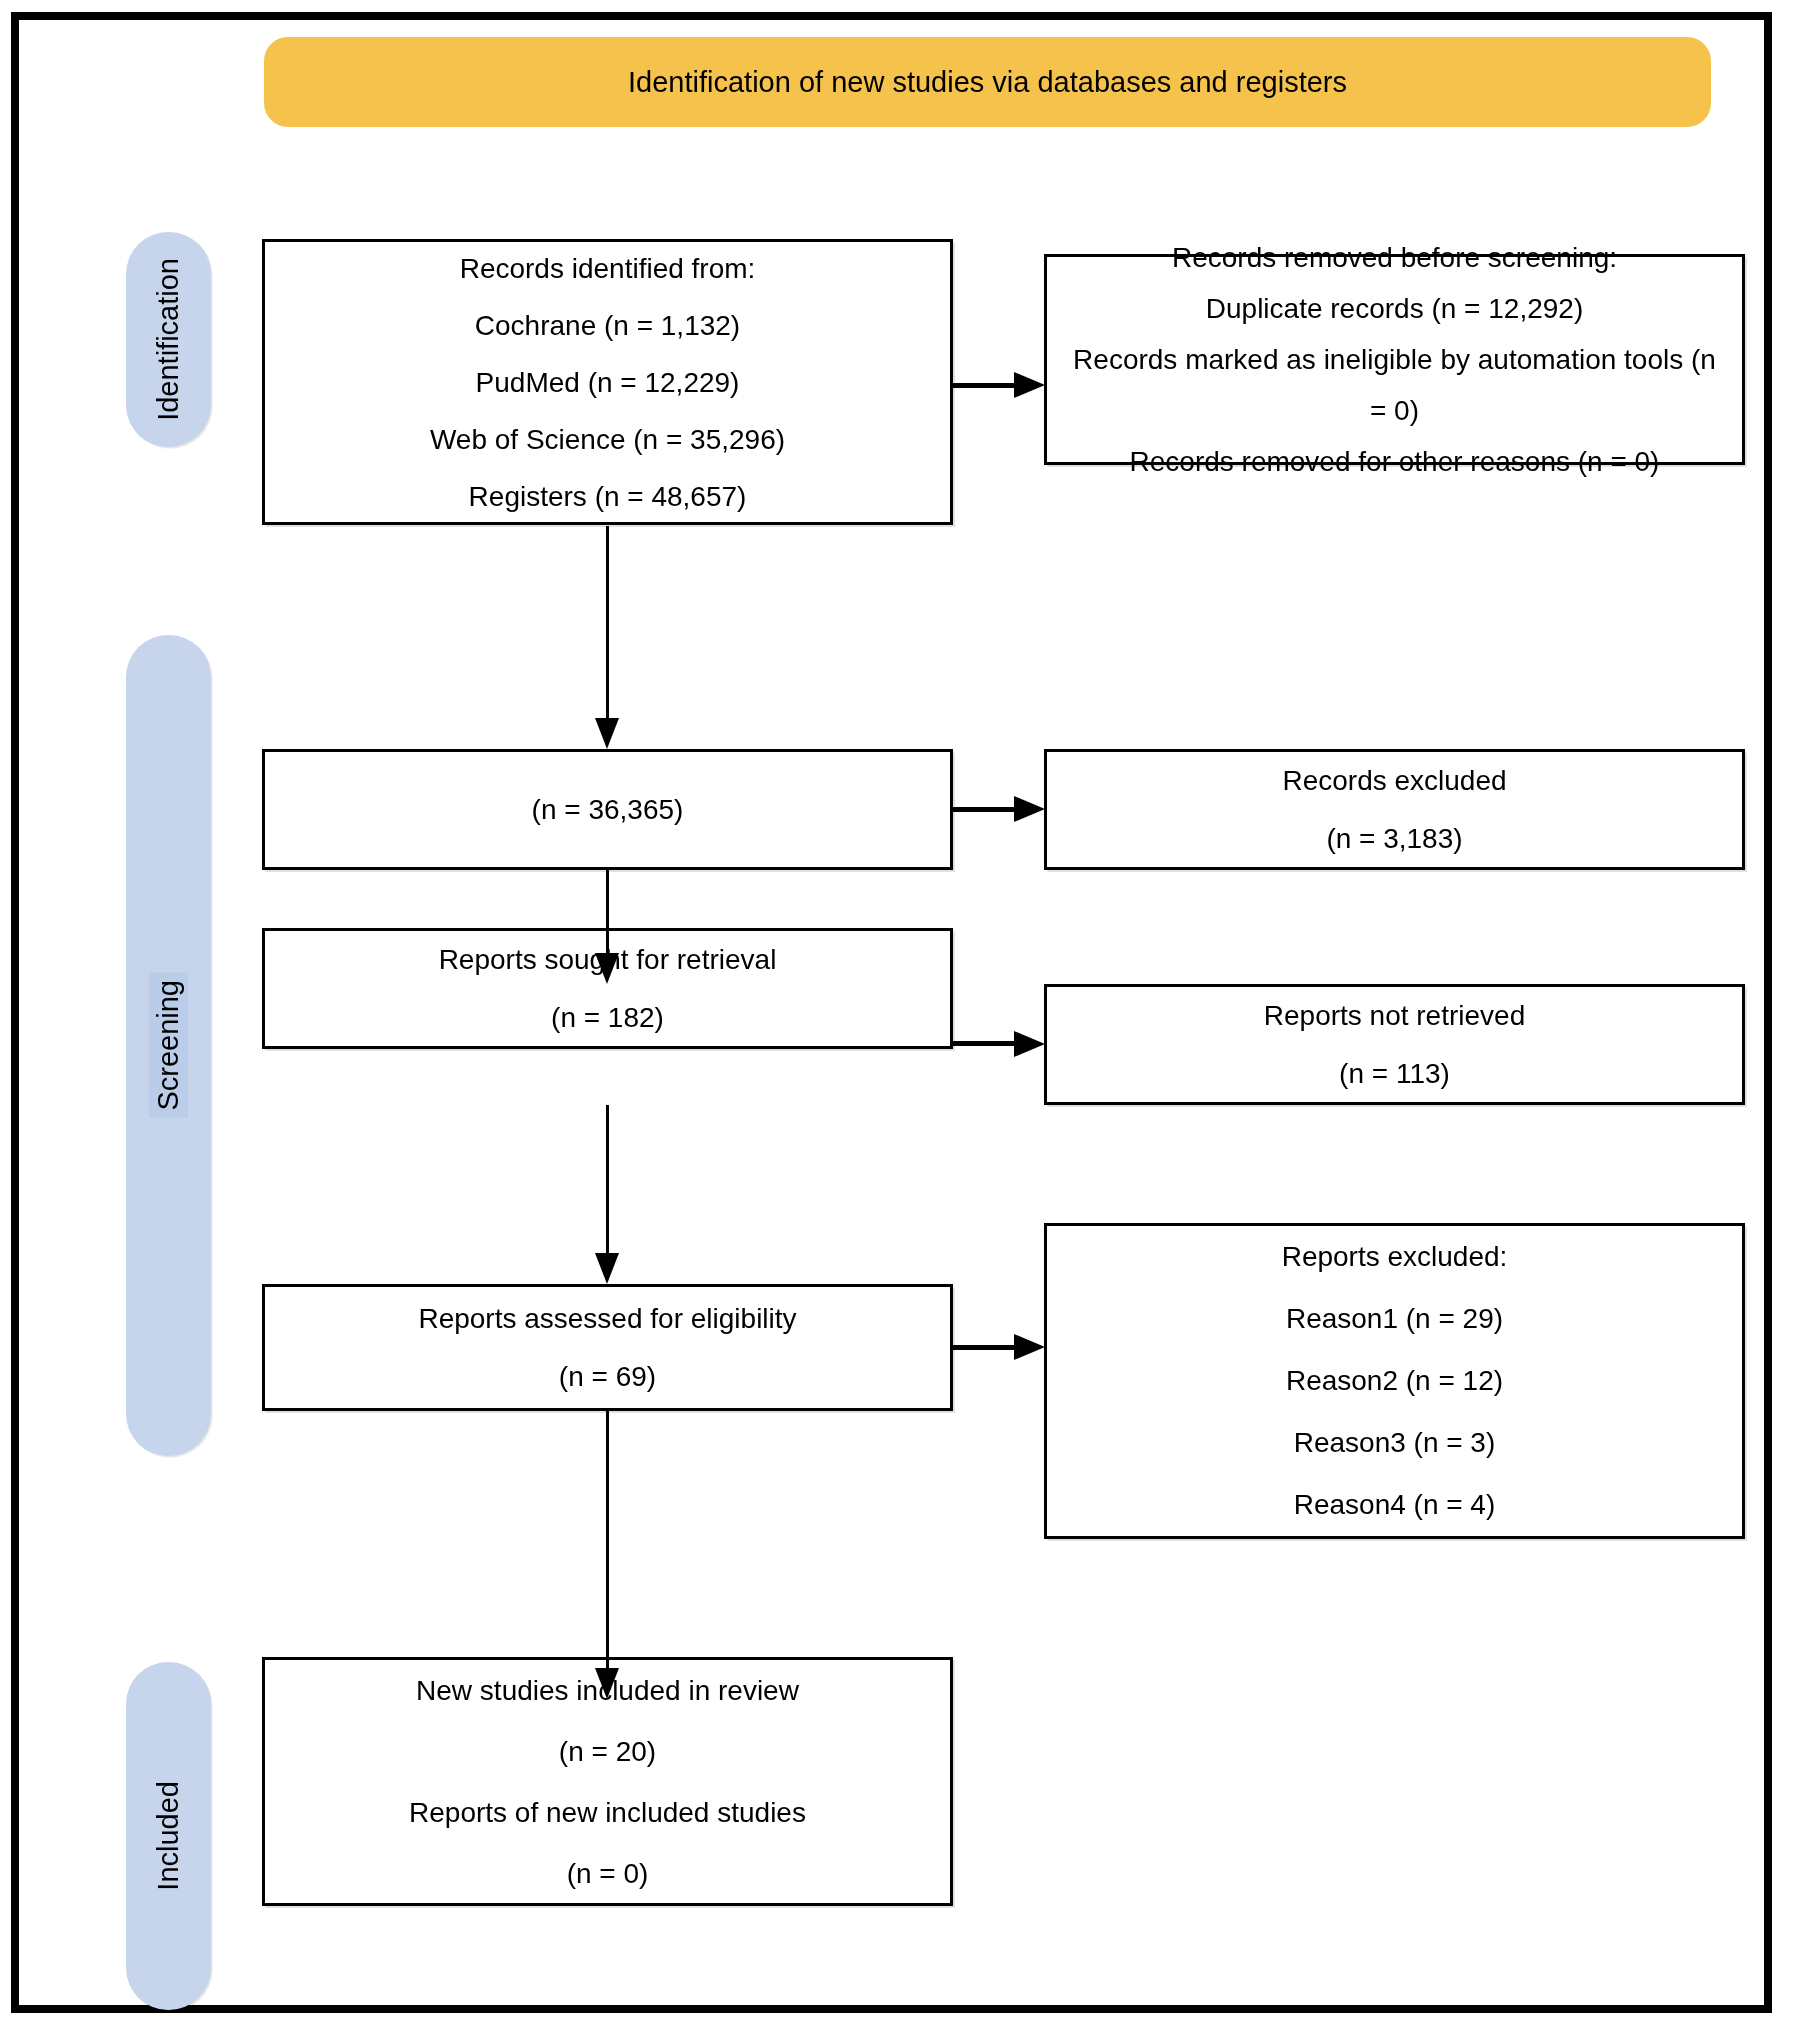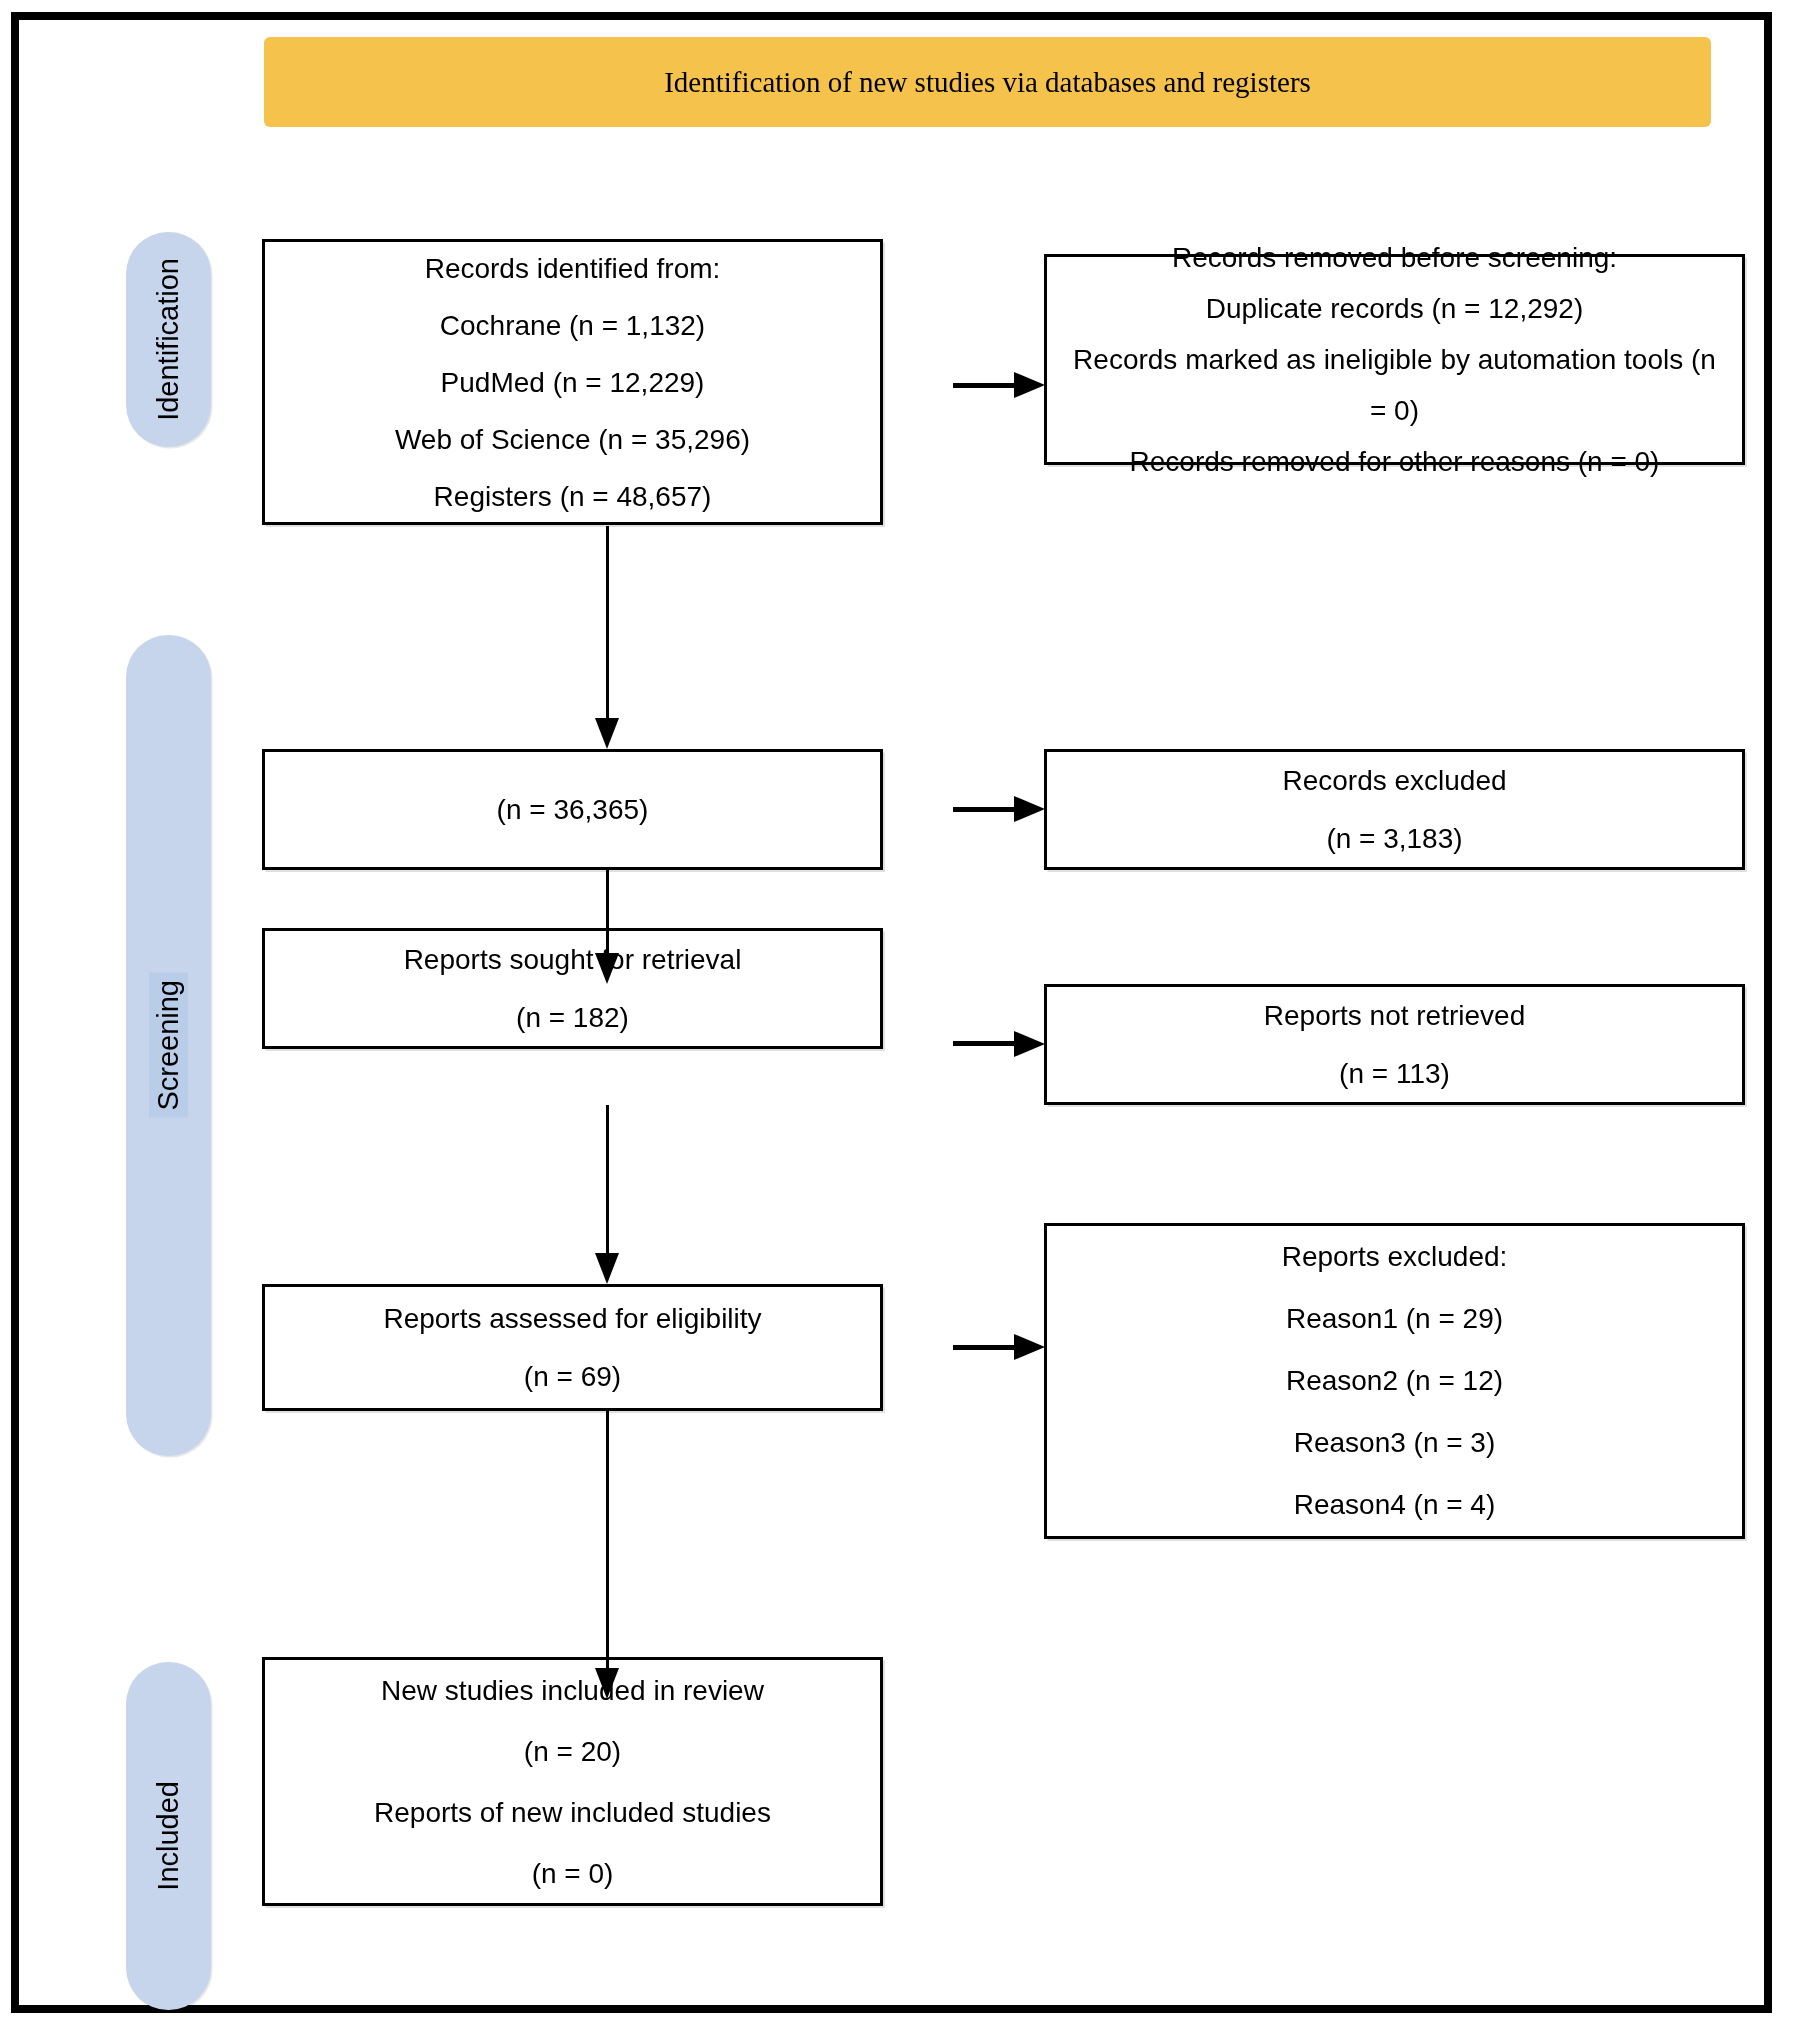--- a/index.html
+++ b/index.html
@@ -16,25 +16,24 @@
     left:11px; top:12px;
     width:1761px; height:2001px;
     border:8px solid #000;
     box-sizing:border-box;
   }
   .banner{
     position:absolute;
     left:264px; top:37px;
     width:1447px; height:90px;
     background:var(--banner-bg,#F5C24B);
-    border-radius:6px;
+    border-radius:24px;
     display:flex; align-items:center; justify-content:center;
     font-size:29px;
     text-align:center;
-    font-family:Liberation Serif, serif;
   }
   .stage-pill{
     position:absolute;
     left:126px; width:85px;
     background:var(--stage-bg,#C6D5EC);
     border-radius:42px;
     display:flex; align-items:center; justify-content:center;
     box-shadow:1.5px 1.5px 1px rgba(0,0,0,0.10);
   }
   .stage-pill .vtext{
@@ -56,21 +55,21 @@
     background:var(--box-bg,#FFFFFF);
     border:3.5px solid var(--line-color,#000000);
     box-sizing:border-box;
     display:flex; flex-direction:column;
     align-items:center; justify-content:center;
     text-align:center;
     font-size:28px;
     box-shadow:1.5px 1.5px 1px rgba(0,0,0,0.12);
   }
   .node > div{ width:100%; }
-  .col-left{ left:262px; width:621px; }
+  .col-left{ left:262px; width:691px; }
   .col-right{ left:1044px; width:701px; }
   .lh104 > div{ line-height:51px; }
   .lh116 > div{ line-height:57px; }
   .lh118 > div{ line-height:58px; }
   .lh124 > div{ line-height:61px; }
   .lh126 > div{ line-height:62px; }
   .pad{ padding:5px 25px; }
 
   .box-identified{ top:239px; height:286px; }
   .box-removed{ top:254px; height:211px; }

